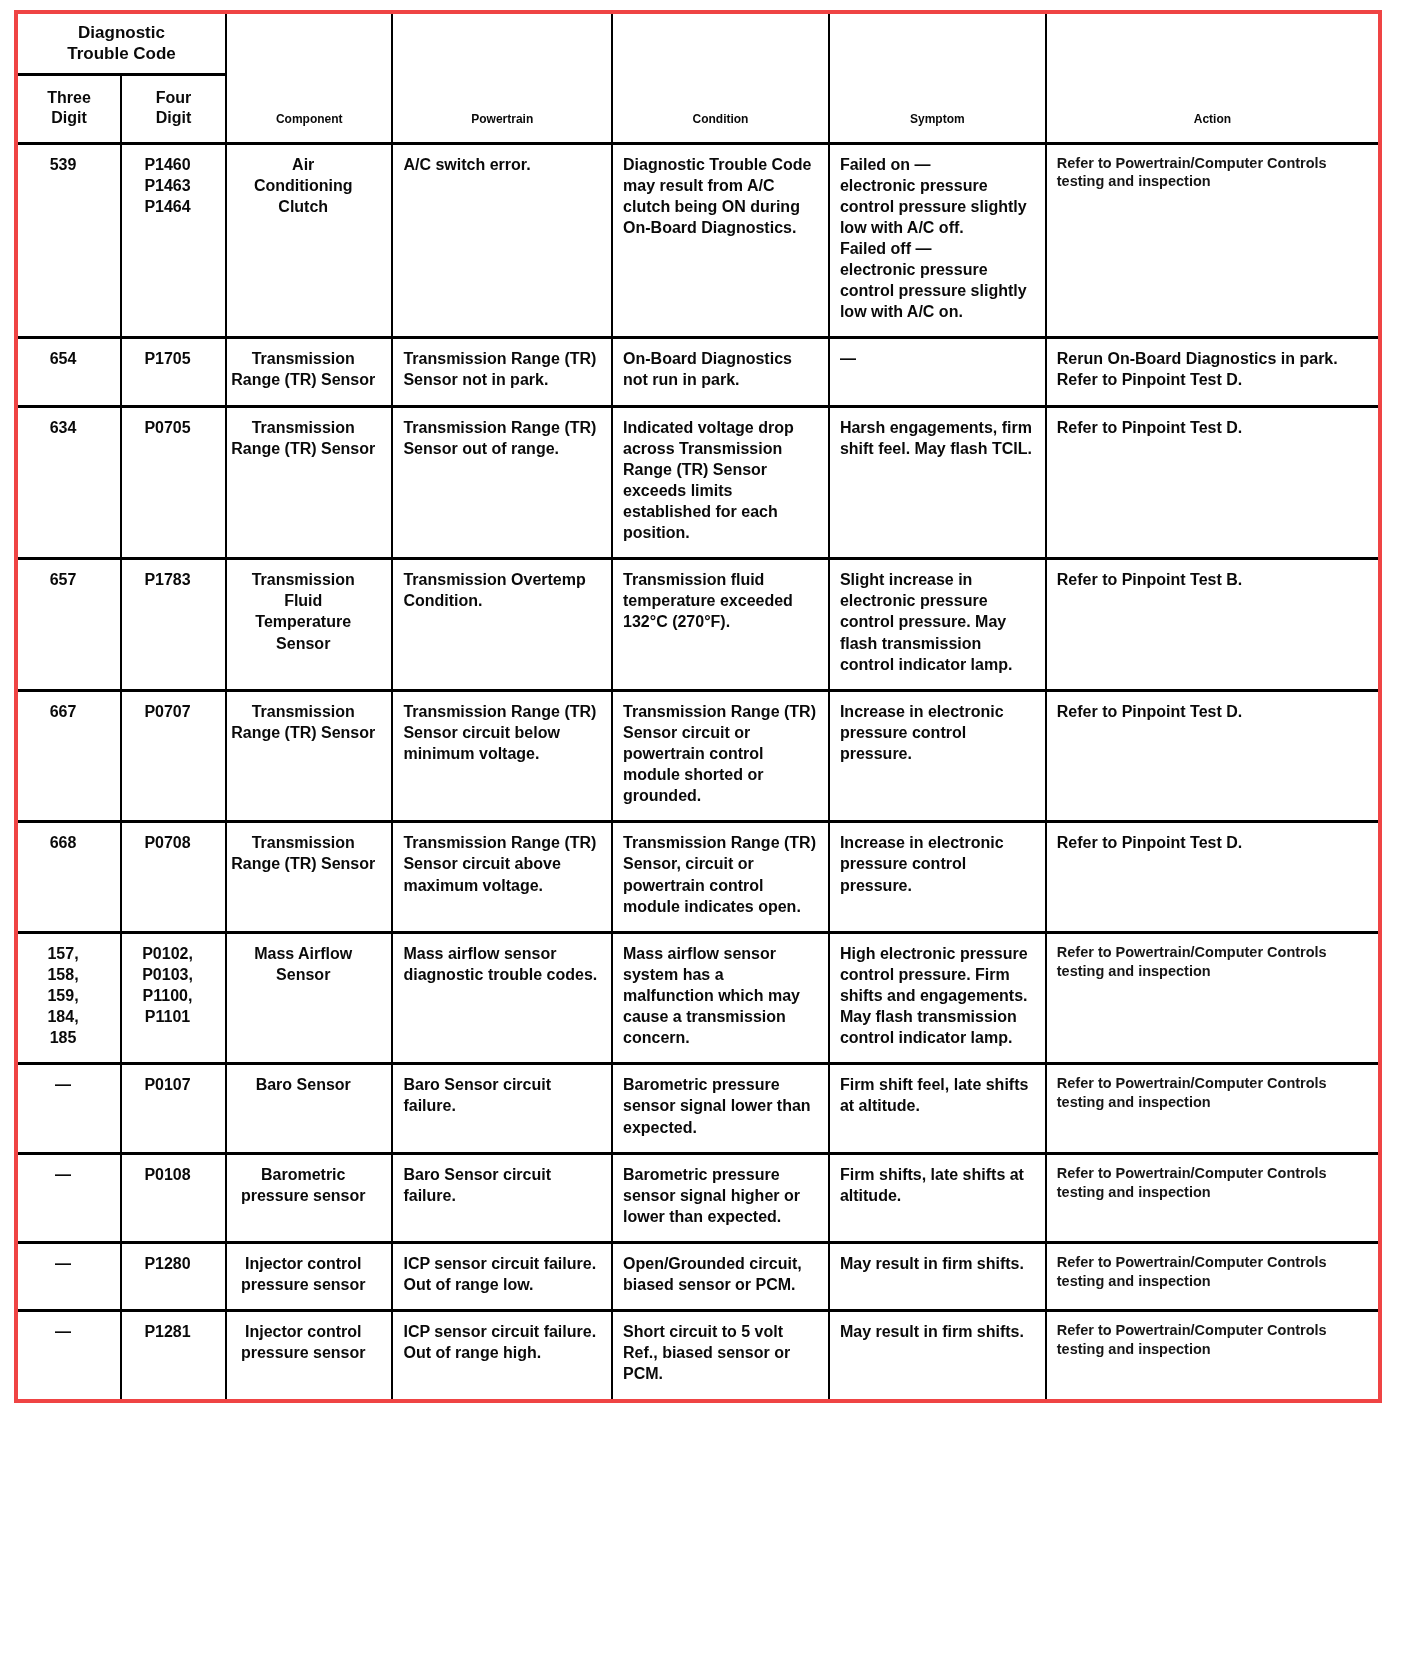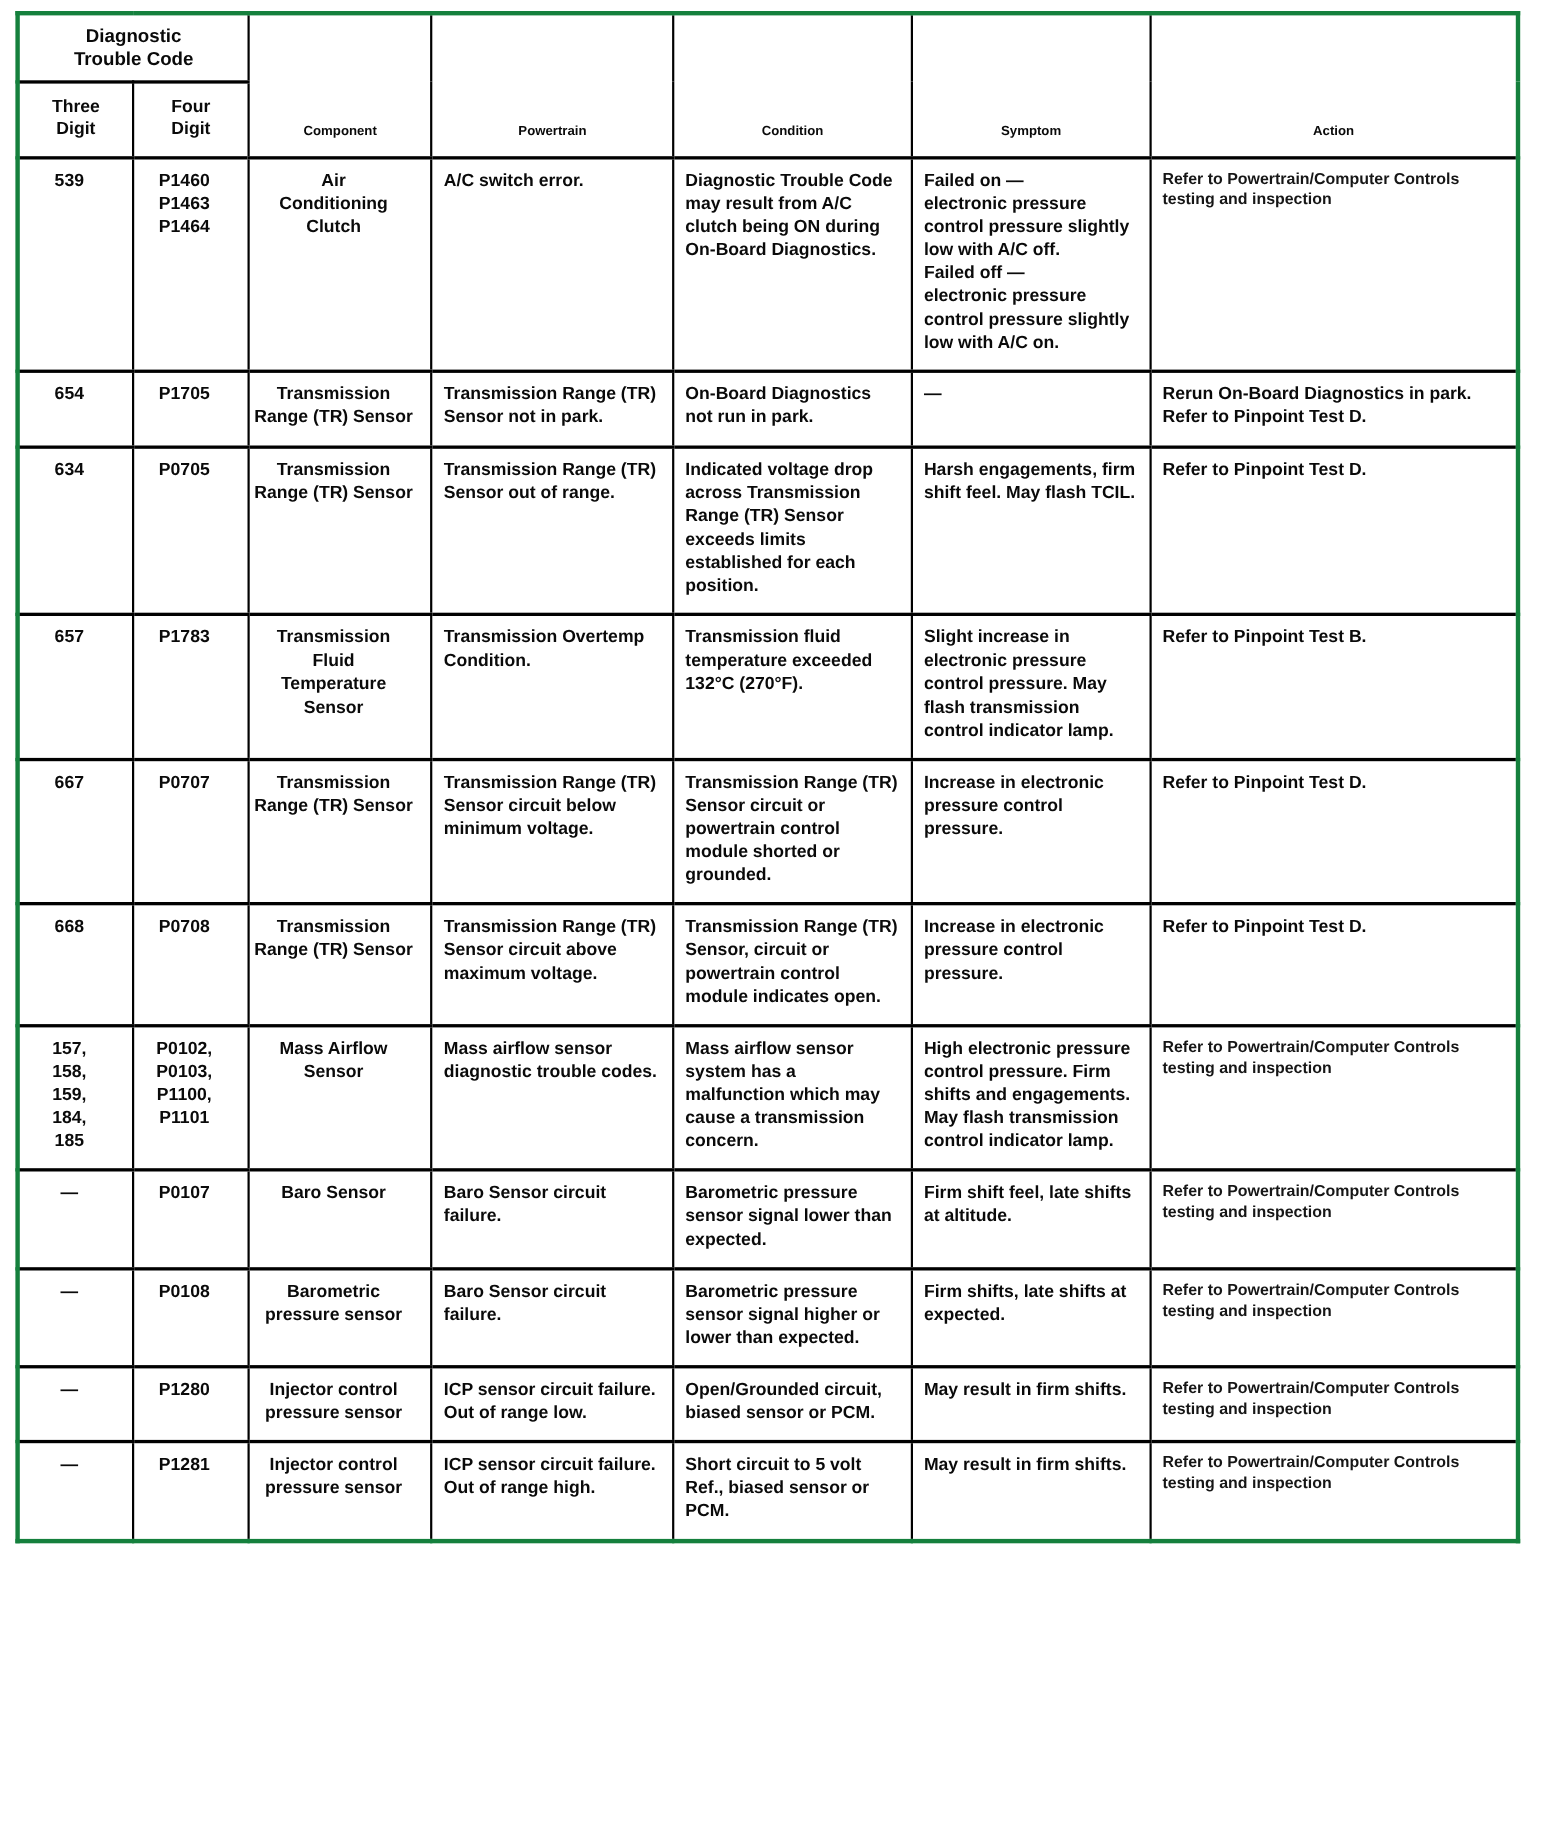--- a/index.html
+++ b/index.html
@@ -9,21 +9,21 @@
     min-height: 1672px;
     font-family: "Liberation Sans", sans-serif;
     color: #0a0a0a;
     padding: 10px 26px 70px 14px;
     -webkit-font-smoothing: antialiased;
   }
   table.dtc-table {
     border-collapse: collapse;
     width: 100%;
     table-layout: fixed;
-    border: 4px solid #15803d;
+    border: 4px solid #ef4444;
   }
   th, td {
     border: 2px solid #000;
     border-top-width: 3px;
     border-bottom-width: 3px;
     vertical-align: top;
     white-space: pre-line;
     overflow-wrap: break-word;
   }
   th {
@@ -184,21 +184,21 @@
         <td class="l">Barometric pressure sensor signal lower than expected.</td>
         <td class="l">Firm shift feel, late shifts at altitude.</td>
         <td class="l light">Refer to Powertrain/Computer Controls testing and inspection</td>
       </tr>
       <tr>
         <td class="c">—</td>
         <td class="c">P0108</td>
         <td class="c">Barometric pressure sensor</td>
         <td class="l">Baro Sensor circuit failure.</td>
         <td class="l">Barometric pressure sensor signal higher or lower than expected.</td>
-        <td class="l">Firm shifts, late shifts at expected.</td>
+        <td class="l">Firm shifts, late shifts at altitude.</td>
         <td class="l light">Refer to Powertrain/Computer Controls testing and inspection</td>
       </tr>
       <tr>
         <td class="c">—</td>
         <td class="c">P1280</td>
         <td class="c">Injector control pressure sensor</td>
         <td class="l">ICP sensor circuit failure. Out of range low.</td>
         <td class="l">Open/Grounded circuit, biased sensor or PCM.</td>
         <td class="l">May result in firm shifts.</td>
         <td class="l light">Refer to Powertrain/Computer Controls testing and inspection</td>

